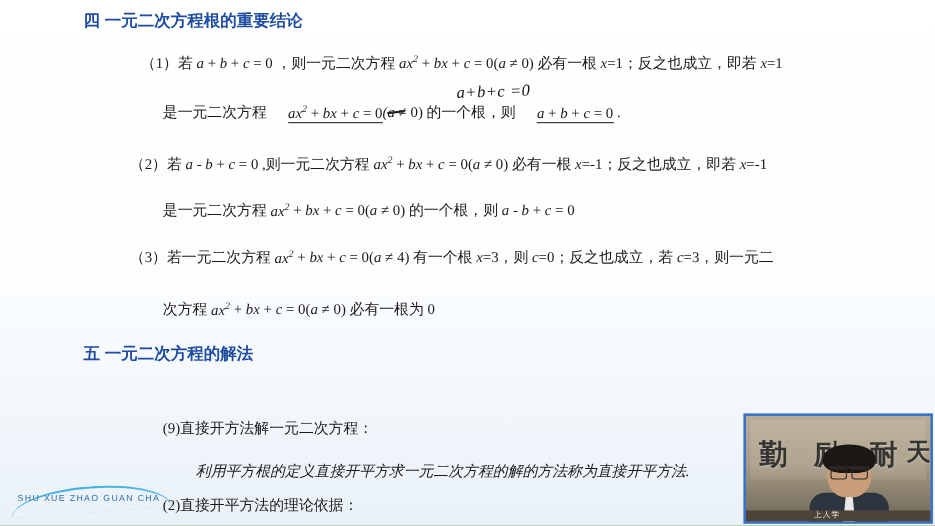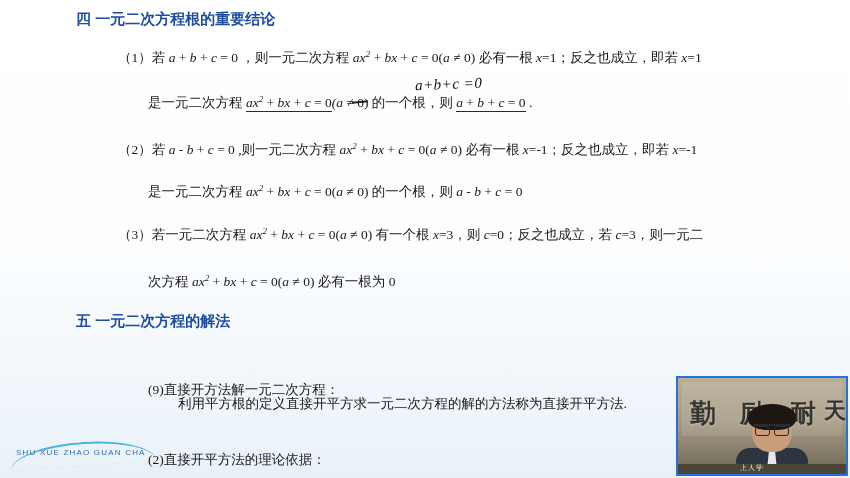--- a/index.html
+++ b/index.html
@@ -26,21 +26,21 @@
   .hdr.small{font-size:13.5px;}
   .line{
     position:absolute;
     color:#1a1a1a;
     font-size:13.5px;
     white-space:nowrap;
     line-height:1.25;
   }
   .math{font-family:"Liberation Serif", serif; font-style:italic;}
   sup{font-size:9px; vertical-align:super; font-style:italic;}
-  .ul{border-bottom:1.3px solid #2a2a2a; padding-bottom:1px;}
+  .ul{border-bottom:1.3px solid #2a2a2a; padding-bottom:1px;margin-left:16px;}
   .hand{
     position:absolute;
     color:#111;
     font-family:"Liberation Serif", serif;
     font-size:15px;
     font-style:italic;
     transform:rotate(-2deg);
     letter-spacing:0.5px;
   }
   .strike{
@@ -138,53 +138,53 @@
 </style>
 </head>
 <body>
 
 <div id="stage">
 
   <div id="slide">
 
     <div class="hdr" style="left:76px;top:10px;font-size:15px;">四  一元二次方程根的重要结论</div>
 
-    <div class="line" style="left:118px;top:48px;text-align:right;">
+    <div class="line" style="left:128px;top:48px;text-align:right;">
       <span>（1）若 </span><span class="math">a</span><span> + </span><span class="math">b</span><span> + </span><span class="math">c</span><span> = 0 ，则一元二次方程 </span><span class="math">ax<sup>2</sup></span><span> + </span><span class="math">bx</span><span> + </span><span class="math">c</span><span> = 0(</span><span class="math">a</span><span> ≠ 0) 必有一根 </span><span class="math">x</span><span>=1；反之也成立，即若 </span><span class="math">x</span><span>=1</span>
     </div>
 
     <div class="line" style="left:148px;top:93px;">
       <span>是一元二次方程 </span><span class="ul"><span class="math">ax<sup>2</sup></span><span> + </span><span class="math">bx</span><span> + </span><span class="math">c</span><span> = 0</span></span><span class="math">(a</span><span> ≠ 0) 的一个根，则 </span><span class="ul"><span class="math">a</span><span> + </span><span class="math">b</span><span> + </span><span class="math">c</span><span> = 0</span></span><span> .</span>
     </div>
 
     <div class="hand" style="left:415px;top:76px;">a+b+c =0</div>
     <div class="strike" style="left:352px;top:101px;width:16px;"></div>
 
     <div class="line" style="left:118px;top:140px;">
       <span>（2）若 </span><span class="math">a</span><span> - </span><span class="math">b</span><span> + </span><span class="math">c</span><span> = 0 ,则一元二次方程 </span><span class="math">ax<sup>2</sup></span><span> + </span><span class="math">bx</span><span> + </span><span class="math">c</span><span> = 0(</span><span class="math">a</span><span> ≠ 0) 必有一根 </span><span class="math">x</span><span>=-1；反之也成立，即若 </span><span class="math">x</span><span>=-1</span>
     </div>
 
     <div class="line" style="left:148px;top:182px;">
       <span>是一元二次方程 </span><span class="math">ax<sup>2</sup></span><span> + </span><span class="math">bx</span><span> + </span><span class="math">c</span><span> = 0(</span><span class="math">a</span><span> ≠ 0) 的一个根，则 </span><span class="math">a</span><span> - </span><span class="math">b</span><span> + </span><span class="math">c</span><span> = 0</span>
     </div>
 
     <div class="line" style="left:118px;top:225px;">
-      <span>（3）若一元二次方程 </span><span class="math">ax<sup>2</sup></span><span> + </span><span class="math">bx</span><span> + </span><span class="math">c</span><span> = 0(</span><span class="math">a</span><span> ≠ 0) 有一个根 </span><span class="math">x</span><span>=3，则 </span><span class="math">c</span><span>=0；反之也成立，若 </span><span class="math">c</span><span>=3，则一元二</span>
+      <span>（3）若一元二次方程 </span><span class="math">ax<sup>2</sup></span><span> + </span><span class="math">bx</span><span> + </span><span class="math">c</span><span> = 0(</span><span class="math">a</span><span> ≠ 4) 有一个根 </span><span class="math">x</span><span>=3，则 </span><span class="math">c</span><span>=0；反之也成立，若 </span><span class="math">c</span><span>=3，则一元二</span>
     </div>
 
     <div class="line" style="left:148px;top:272px;">
       <span>次方程 </span><span class="math">ax<sup>2</sup></span><span> + </span><span class="math">bx</span><span> + </span><span class="math">c</span><span> = 0(</span><span class="math">a</span><span> ≠ 0) 必有一根为 0</span>
     </div>
 
     <div class="hdr" style="left:76px;top:312px;font-size:15px;text-align:right;">五  一元二次方程的解法</div>
 
 
     <div class="line" style="left:148px;top:382px;">(9)直接开方法解一元二次方程：</div>
 
-    <div class="line" style="left:178px;top:396px;">利用平方根的定义直接开平方求一元二次方程的解的方法称为直接开平方法.</div>
+    <div class="line" style="left:178px;top:421px;font-style:italic;">利用平方根的定义直接开平方求一元二次方程的解的方法称为直接开平方法.</div>
 
     <div class="line" style="left:148px;top:452px;">(2)直接开平方法的理论依据：</div>
 
     <div id="logo">
       <div class="swoosh"></div>
       <div class="lgsub">SHU XUE ZHAO GUAN CHA</div>
     </div>
 
   </div>
 

